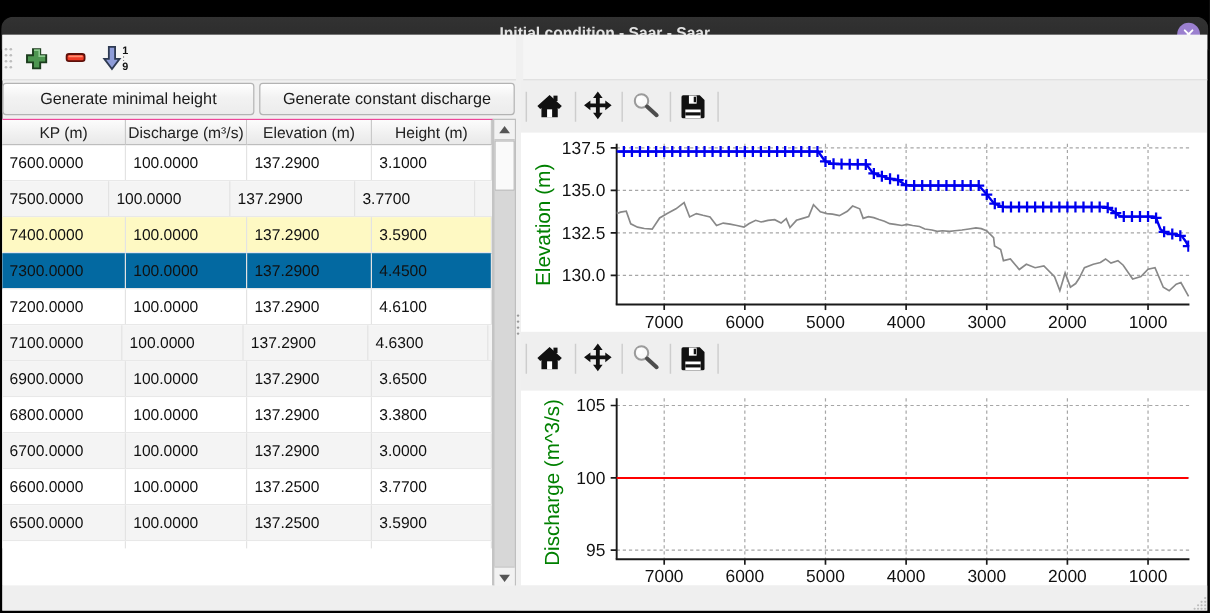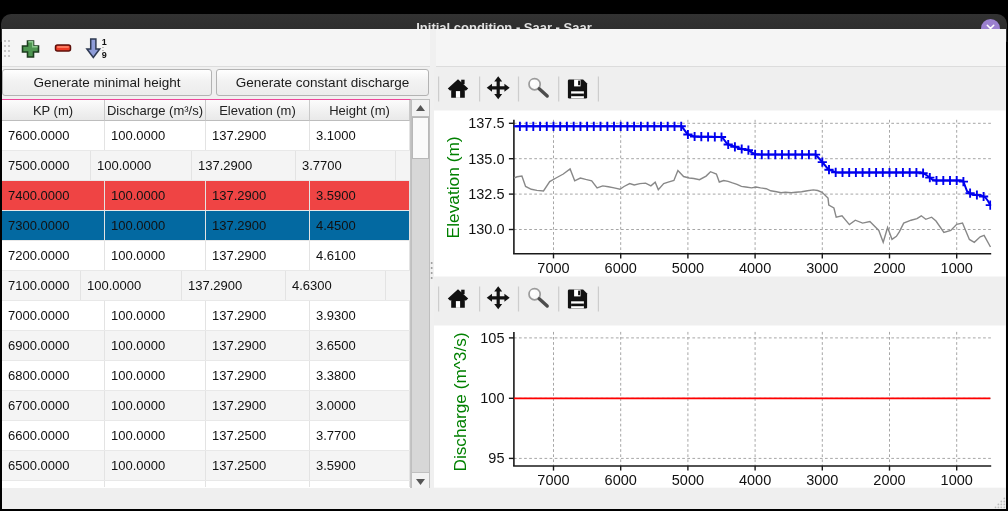--- a/index.html
+++ b/index.html
@@ -61,25 +61,24 @@
       </svg>
     </div>
 
     <div class="btn" style="left:214px;top:40px;width:213px">Generate constant discharge</div>
     <div class="btn" style="left:0px;top:40px;width:210px">Generate minimal height</div>
 
     <div class="tableWrap">
       <div style="white-space:nowrap"><div class="th" style="width:103px">KP (m)</div><div class="th" style="width:101px">Discharge (m³/s)</div><div class="th" style="width:104px">Elevation (m)</div><div class="th" style="width:100px">Height (m)</div></div>
       <div class="tr" style="background:#ffffff"><div class="td" style="width:103px">7600.0000</div><div class="td" style="width:101px">100.0000</div><div class="td" style="width:104px">137.2900</div><div class="td" style="width:100px">3.1000</div></div>
 <div class="tr" style="background:#f4f4f4"><div class="td" style="width:89px">7500.0000</div><div class="td" style="width:101px">100.0000</div><div class="td" style="width:104px">137.2900</div><div class="td" style="width:100px">3.7700</div></div>
-<div class="tr" style="background:#ef4444"><div class="td" style="width:103px">7400.0000</div><div class="td" style="width:101px">100.0000</div><div class="td" style="width:104px">137.2900</div><div class="td" style="width:100px">3.5900</div></div>
+<div class="tr" style="background:#fef9c3"><div class="td" style="width:103px">7400.0000</div><div class="td" style="width:101px">100.0000</div><div class="td" style="width:104px">137.2900</div><div class="td" style="width:100px">3.5900</div></div>
 <div class="tr" style="background:#0369a1"><div class="td" style="width:103px">7300.0000</div><div class="td" style="width:101px">100.0000</div><div class="td" style="width:104px">137.2900</div><div class="td" style="width:100px">4.4500</div></div>
 <div class="tr" style="background:#ffffff"><div class="td" style="width:103px">7200.0000</div><div class="td" style="width:101px">100.0000</div><div class="td" style="width:104px">137.2900</div><div class="td" style="width:100px">4.6100</div></div>
-<div class="tr" style="background:#f4f4f4"><div class="td" style="width:79px">7100.0000</div><div class="td" style="width:101px">100.0000</div><div class="td" style="width:104px">137.2900</div><div class="td" style="width:100px">4.6300</div></div>
-<div class="tr" style="background:#ffffff"><div class="td" style="width:103px">7000.0000</div><div class="td" style="width:101px">100.0000</div><div class="td" style="width:104px">137.2900</div><div class="td" style="width:100px">3.9300</div></div>
+<div class="tr" style="background:#f4f4f4"><div class="td" style="width:100px">7100.0000</div><div class="td" style="width:101px">100.0000</div><div class="td" style="width:104px">137.2900</div><div class="td" style="width:100px">4.6300</div></div>
 <div class="tr" style="background:#f4f4f4"><div class="td" style="width:103px">6900.0000</div><div class="td" style="width:101px">100.0000</div><div class="td" style="width:104px">137.2900</div><div class="td" style="width:100px">3.6500</div></div>
 <div class="tr" style="background:#ffffff"><div class="td" style="width:103px">6800.0000</div><div class="td" style="width:101px">100.0000</div><div class="td" style="width:104px">137.2900</div><div class="td" style="width:100px">3.3800</div></div>
 <div class="tr" style="background:#f4f4f4"><div class="td" style="width:103px">6700.0000</div><div class="td" style="width:101px">100.0000</div><div class="td" style="width:104px">137.2900</div><div class="td" style="width:100px">3.0000</div></div>
 <div class="tr" style="background:#ffffff"><div class="td" style="width:103px">6600.0000</div><div class="td" style="width:101px">100.0000</div><div class="td" style="width:104px">137.2500</div><div class="td" style="width:100px">3.7700</div></div>
 <div class="tr" style="background:#f4f4f4"><div class="td" style="width:103px">6500.0000</div><div class="td" style="width:101px">100.0000</div><div class="td" style="width:104px">137.2500</div><div class="td" style="width:100px">3.5900</div></div>
 <div class="tr" style="background:#ffffff;height:6px;border-bottom:none"><div class="td" style="width:103px;height:6px"></div><div class="td" style="width:101px;height:6px"></div><div class="td" style="width:104px;height:6px"></div><div class="td" style="width:100px;height:6px"></div></div>
     </div>
 
     <div class="sb">
       <div class="sbbtn" style="top:0;border-bottom:1px solid #bfbfbf"><svg width="17" height="17">

